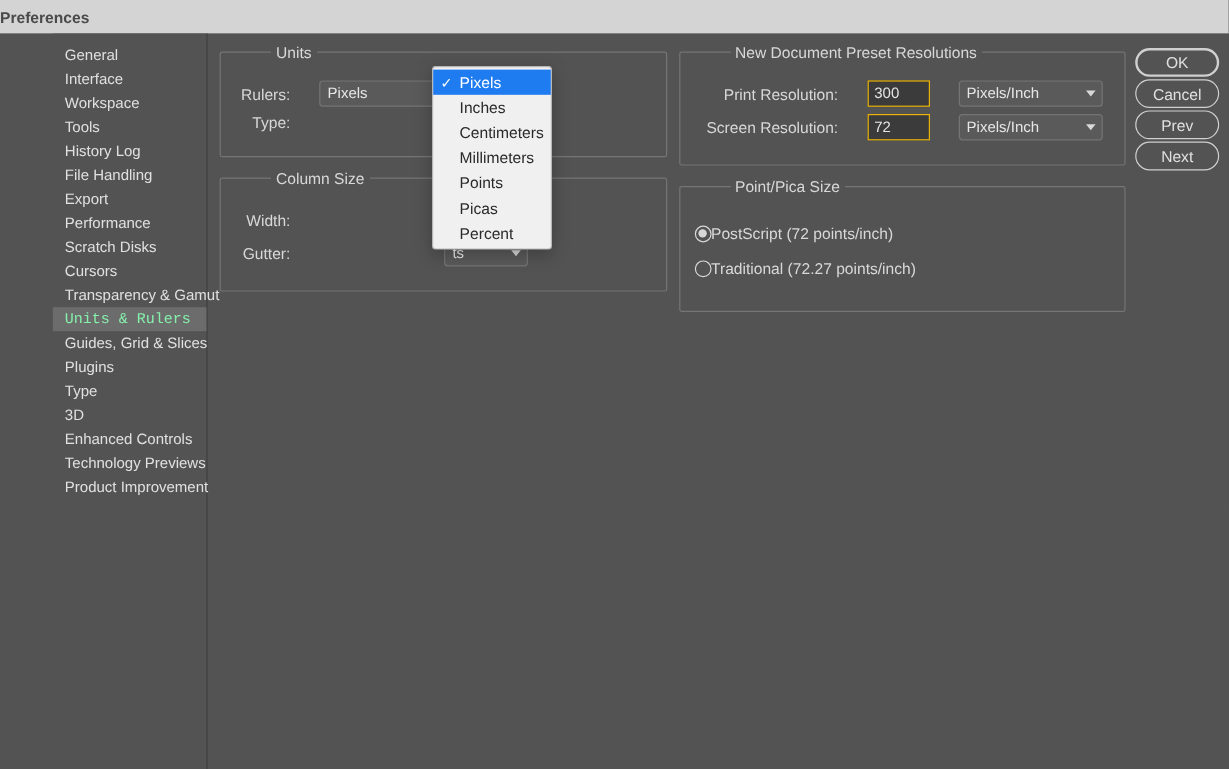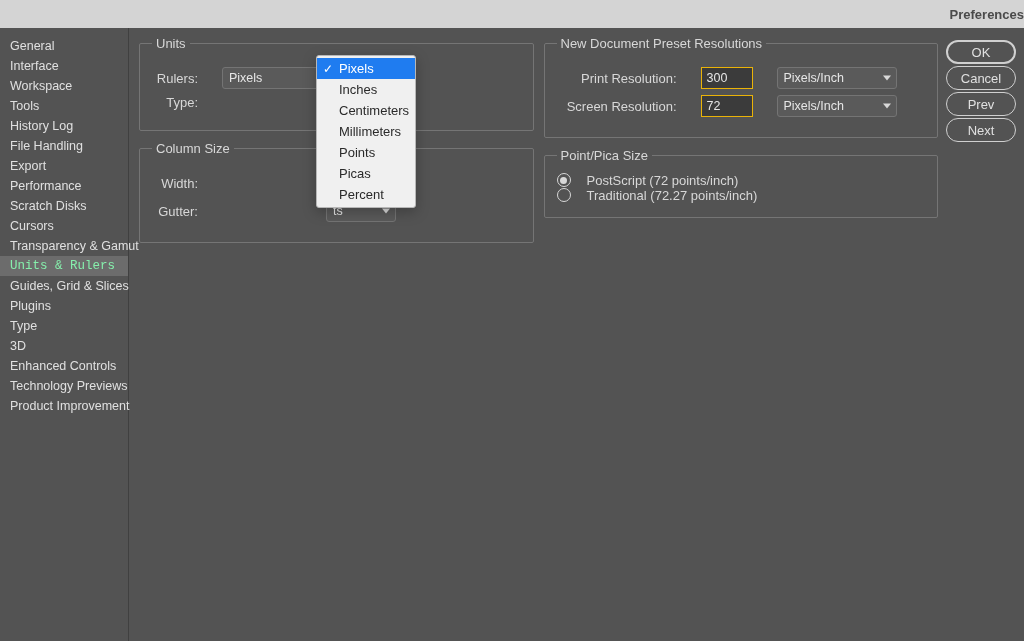--- a/index.html
+++ b/index.html
@@ -10,33 +10,34 @@
     color: #d8d8d8;
     background: #535353;
   }
   .titlebar {
     height: 28px;
     background: #d4d4d4;
     color: #4a4a4a;
     font-weight: 600;
     display: flex;
     align-items: center;
-    justify-content: flex-end;
+    justify-content: flex-start;
     font-size: 13px;
   }
   .main {
     display: flex;
     height: calc(641px - 28px);
     background: #535353;
   }
   .sidebar {
     width: 129px;
     background: #535353;
     border-right: 1px solid #404040;
     padding-top: 8px;
+    margin-left: 44px;
   }
   .sidebar-item {
     padding: 3px 10px;
     font-size: 12.5px;
     color: #e0e0e0;
     cursor: default;
     white-space: nowrap;
   }
   .sidebar-item.selected {
     background: #6c6c6c;
@@ -55,20 +56,21 @@
   fieldset.group {
     border: 1px solid #757575;
     border-radius: 2px;
     padding: 10px 12px 14px;
     position: relative;
   }
   fieldset.group legend {
     padding: 0 4px;
     font-size: 13px;
     color: #d8d8d8;
+    margin-left: 30px;
   }
   .row {
     display: flex;
     align-items: center;
     margin: 6px 0;
     gap: 24px;
   }
   .row .label {
     min-width: 46px;
     text-align: right;
@@ -100,21 +102,21 @@
   }
   input.txt {
     background: #3b3b3b;
     color: #e5e5e5;
     border: 1px solid #eab308;
     height: 22px;
     width: 52px;
     font-size: 12.5px;
     padding: 0 5px;
   }
-  .radio-row { display: flex; gap: 16px; margin: 0 0; }
+  .radio-row { display: flex; align-items: center; gap: 0; margin: 14px 0; }
   .radio {
     width: 14px; height: 14px;
     border-radius: 50%;
     border: 1.5px solid #d8d8d8;
     display: inline-flex;
     align-items: center; justify-content: center;
   }
   .radio.checked::after {
     content: ""; width: 7px; height: 7px; border-radius: 50%; background: #d8d8d8;
   }

